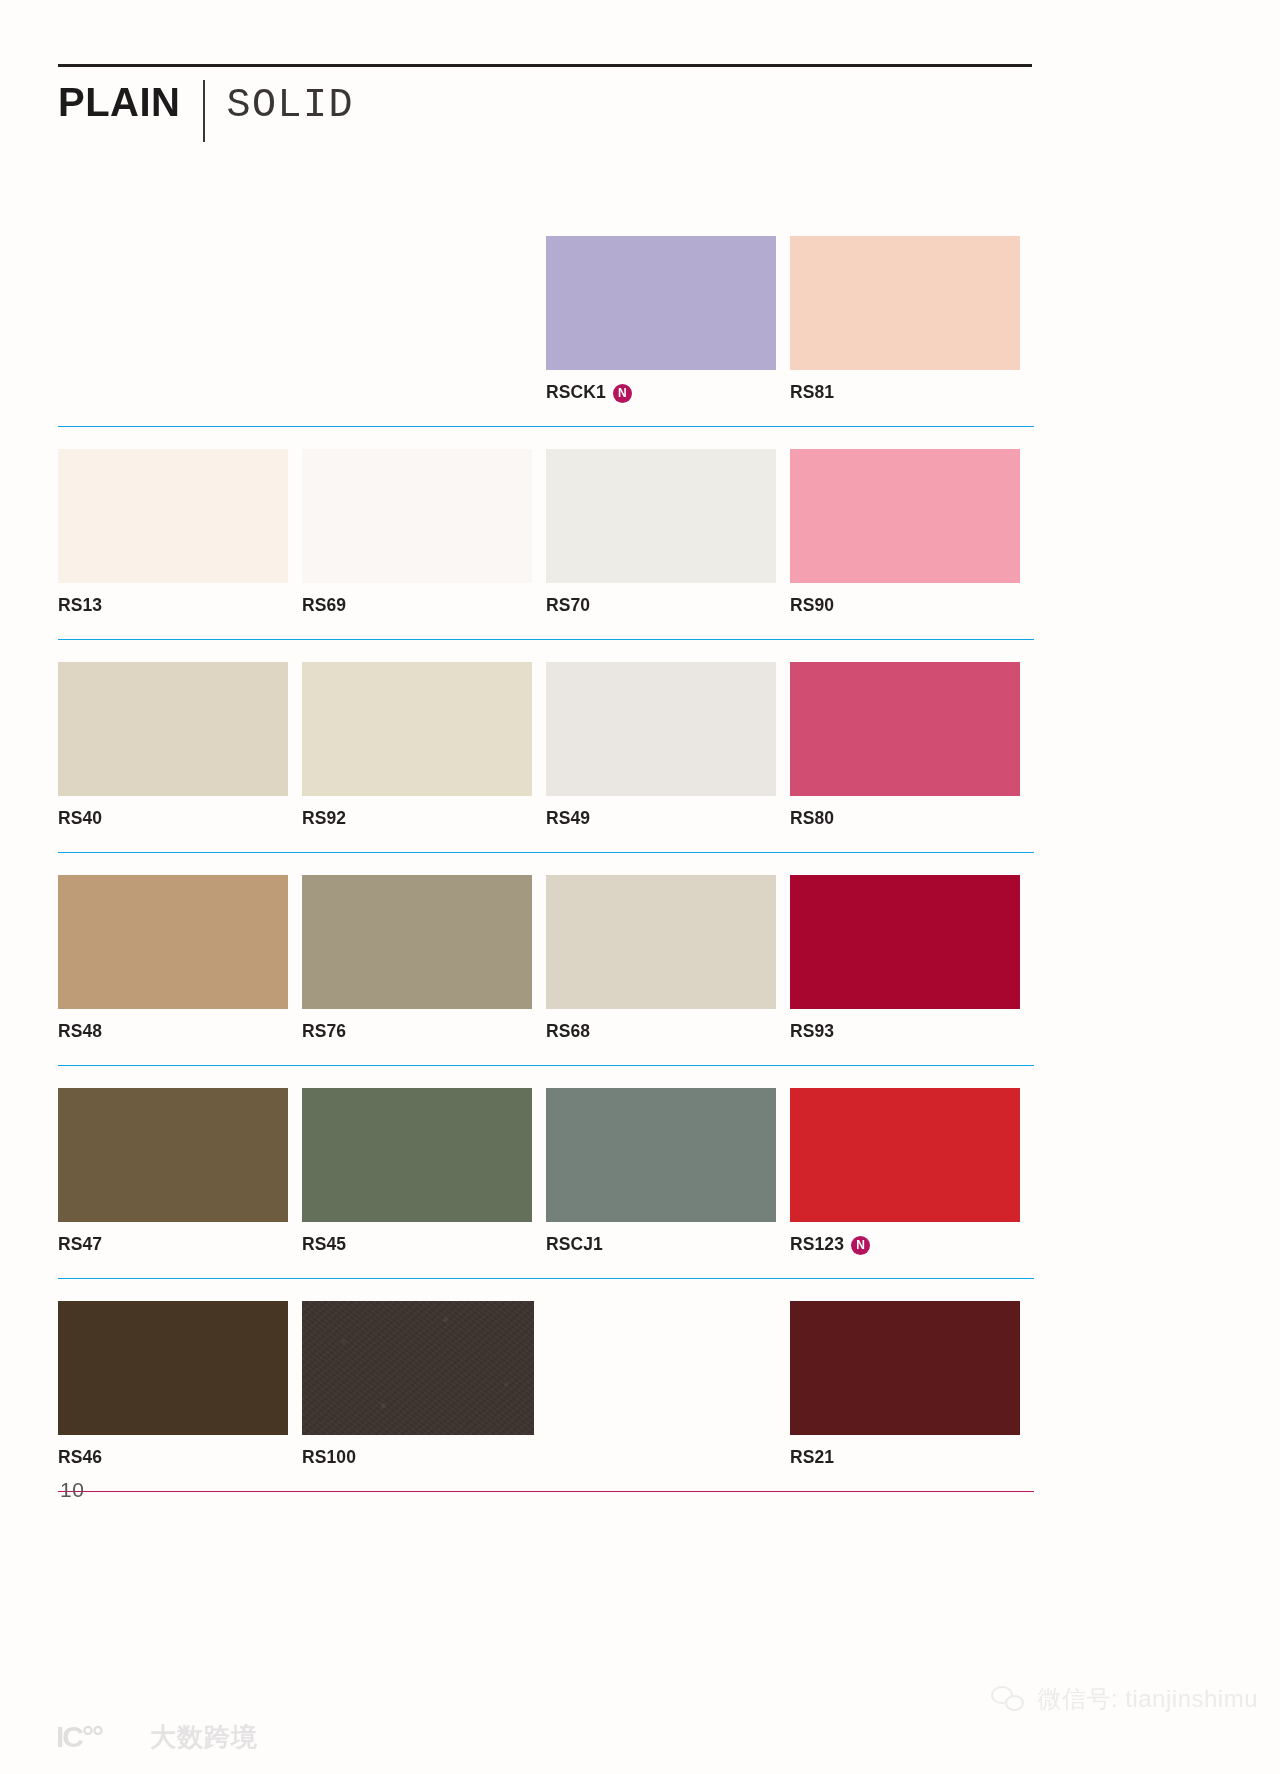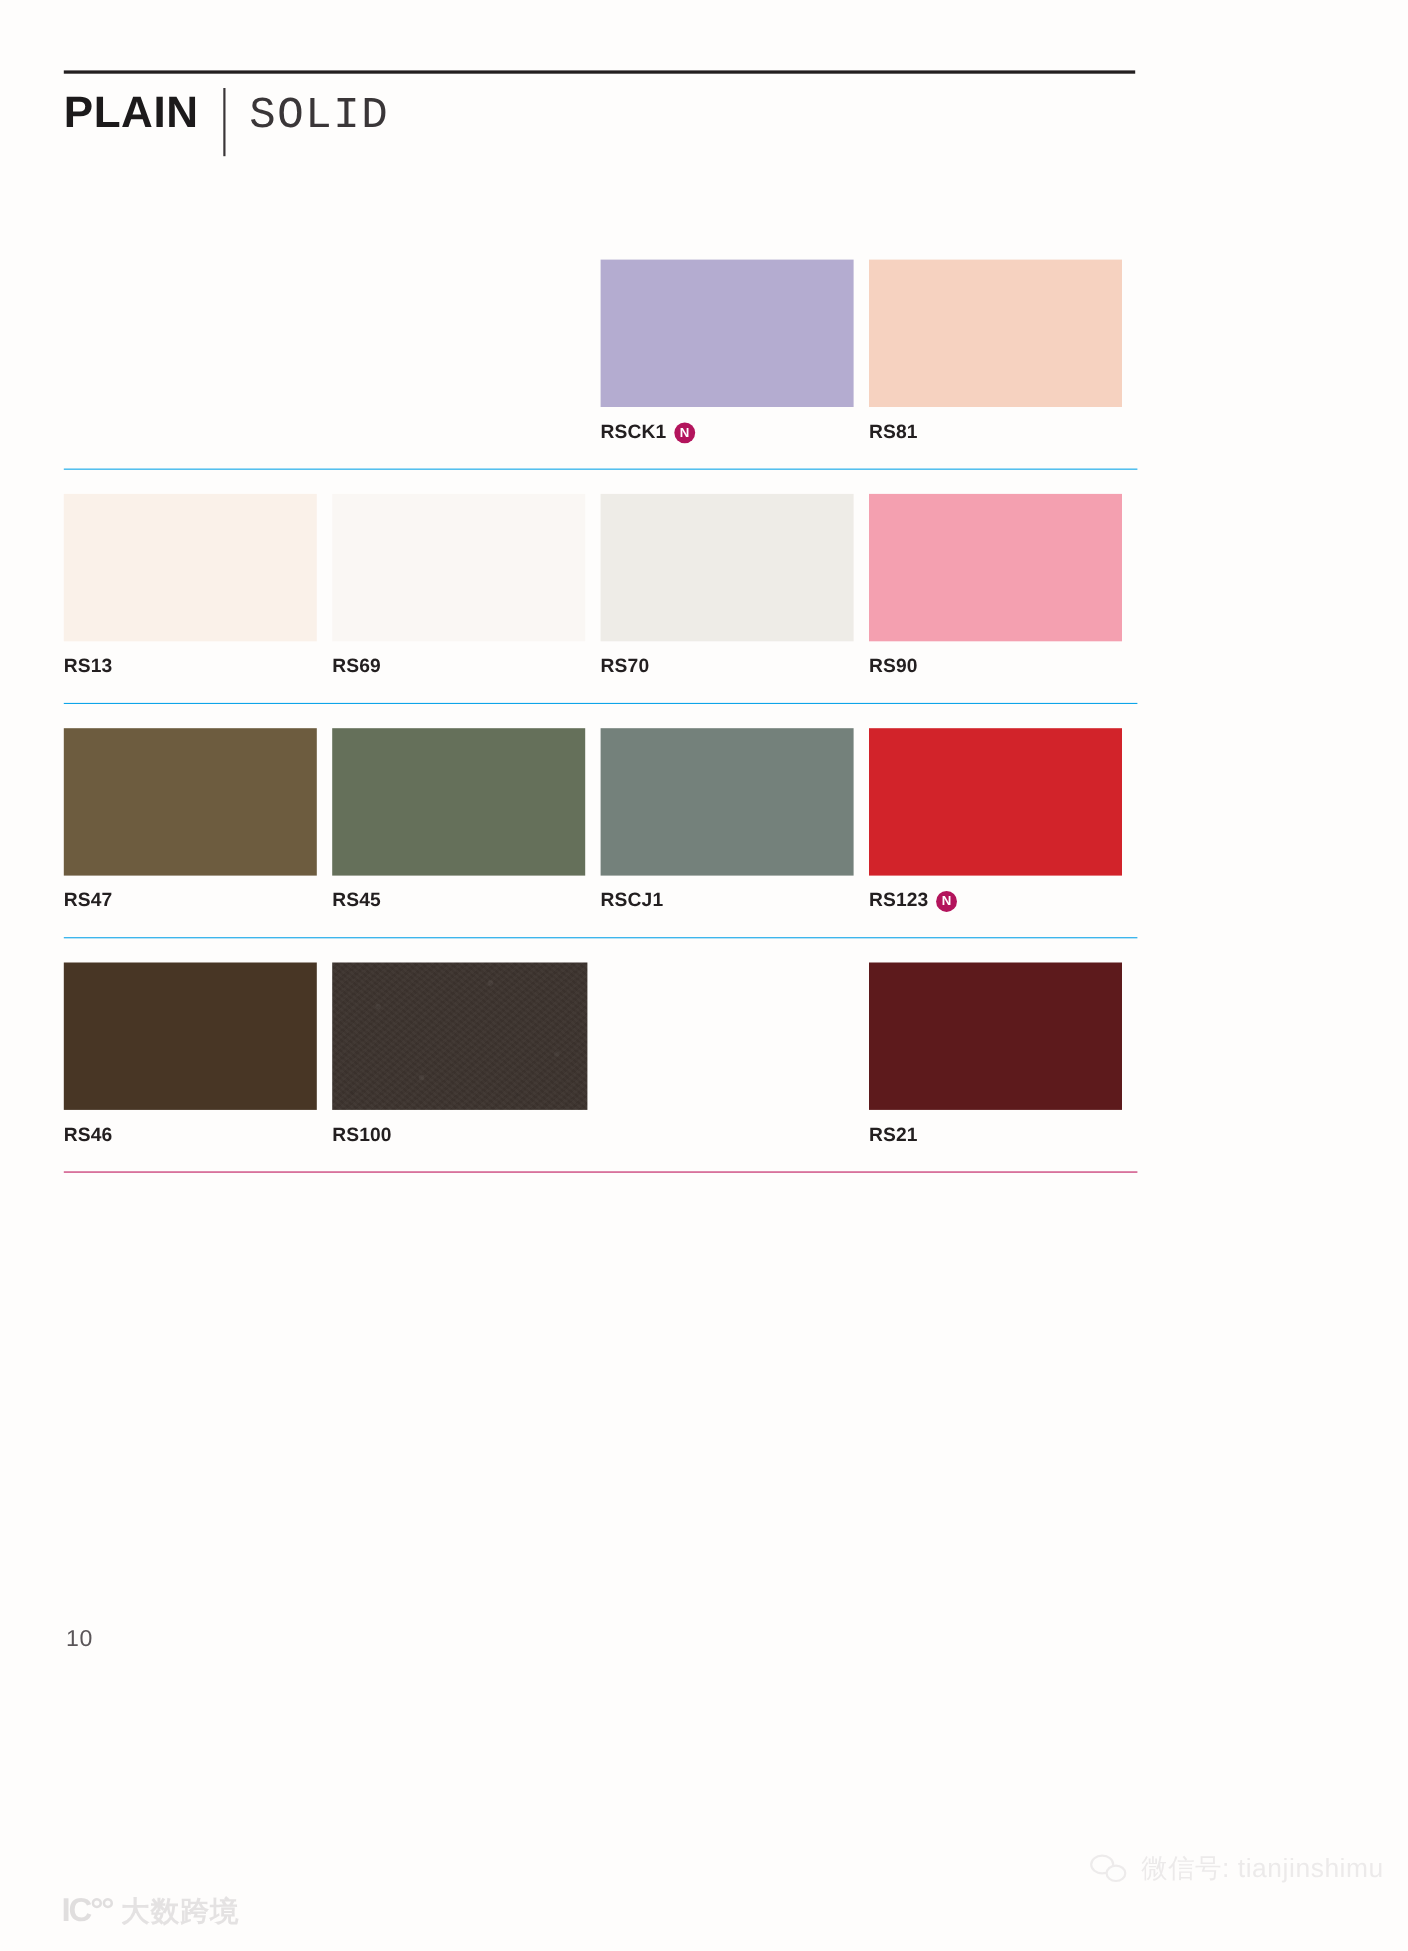--- a/index.html
+++ b/index.html
@@ -170,20 +170,21 @@
     letter-spacing: -2px;
     line-height: 1;
     margin-left: 48px;
   }
   .wm-left .wm-text {
     font-size: 26px;
     color: #c2bec0;
     font-weight: 700;
     letter-spacing: 1px;
     line-height: 1;
+    margin-left: 40px;
   }
 
   .wm-right {
     position: absolute;
     right: 22px;
     top: 1684px;
     display: flex;
     align-items: center;
     gap: 10px;
     opacity: 0.35;
@@ -274,20 +275,72 @@
         <div class="cell">
           <div class="chip" style="background: rgb(238, 236, 231);"></div>
           <div class="caption">
             <span class="code">RS70</span>
           </div>
         </div>
         <div class="cell">
           <div class="chip" style="background: rgb(244, 160, 176);"></div>
           <div class="caption">
             <span class="code">RS90</span>
+          </div>
+        </div>
+      </div>
+      <div class="srow">
+        <div class="cell">
+          <div class="chip" style="background: rgb(222, 213, 194);"></div>
+          <div class="caption">
+            <span class="code">RS40</span>
+          </div>
+        </div>
+        <div class="cell">
+          <div class="chip" style="background: rgb(229, 222, 203);"></div>
+          <div class="caption">
+            <span class="code">RS92</span>
+          </div>
+        </div>
+        <div class="cell">
+          <div class="chip" style="background: rgb(234, 231, 226);"></div>
+          <div class="caption">
+            <span class="code">RS49</span>
+          </div>
+        </div>
+        <div class="cell">
+          <div class="chip" style="background: rgb(209, 78, 114);"></div>
+          <div class="caption">
+            <span class="code">RS80</span>
+          </div>
+        </div>
+      </div>
+      <div class="srow">
+        <div class="cell">
+          <div class="chip" style="background: rgb(189, 156, 119);"></div>
+          <div class="caption">
+            <span class="code">RS48</span>
+          </div>
+        </div>
+        <div class="cell">
+          <div class="chip" style="background: rgb(163, 153, 128);"></div>
+          <div class="caption">
+            <span class="code">RS76</span>
+          </div>
+        </div>
+        <div class="cell">
+          <div class="chip" style="background: rgb(220, 213, 198);"></div>
+          <div class="caption">
+            <span class="code">RS68</span>
+          </div>
+        </div>
+        <div class="cell">
+          <div class="chip" style="background: rgb(168, 6, 47);"></div>
+          <div class="caption">
+            <span class="code">RS93</span>
           </div>
         </div>
       </div>
       <div class="srow">
         <div class="cell">
           <div class="chip" style="background: rgb(109, 92, 63);"></div>
           <div class="caption">
             <span class="code">RS47</span>
           </div>
         </div>

